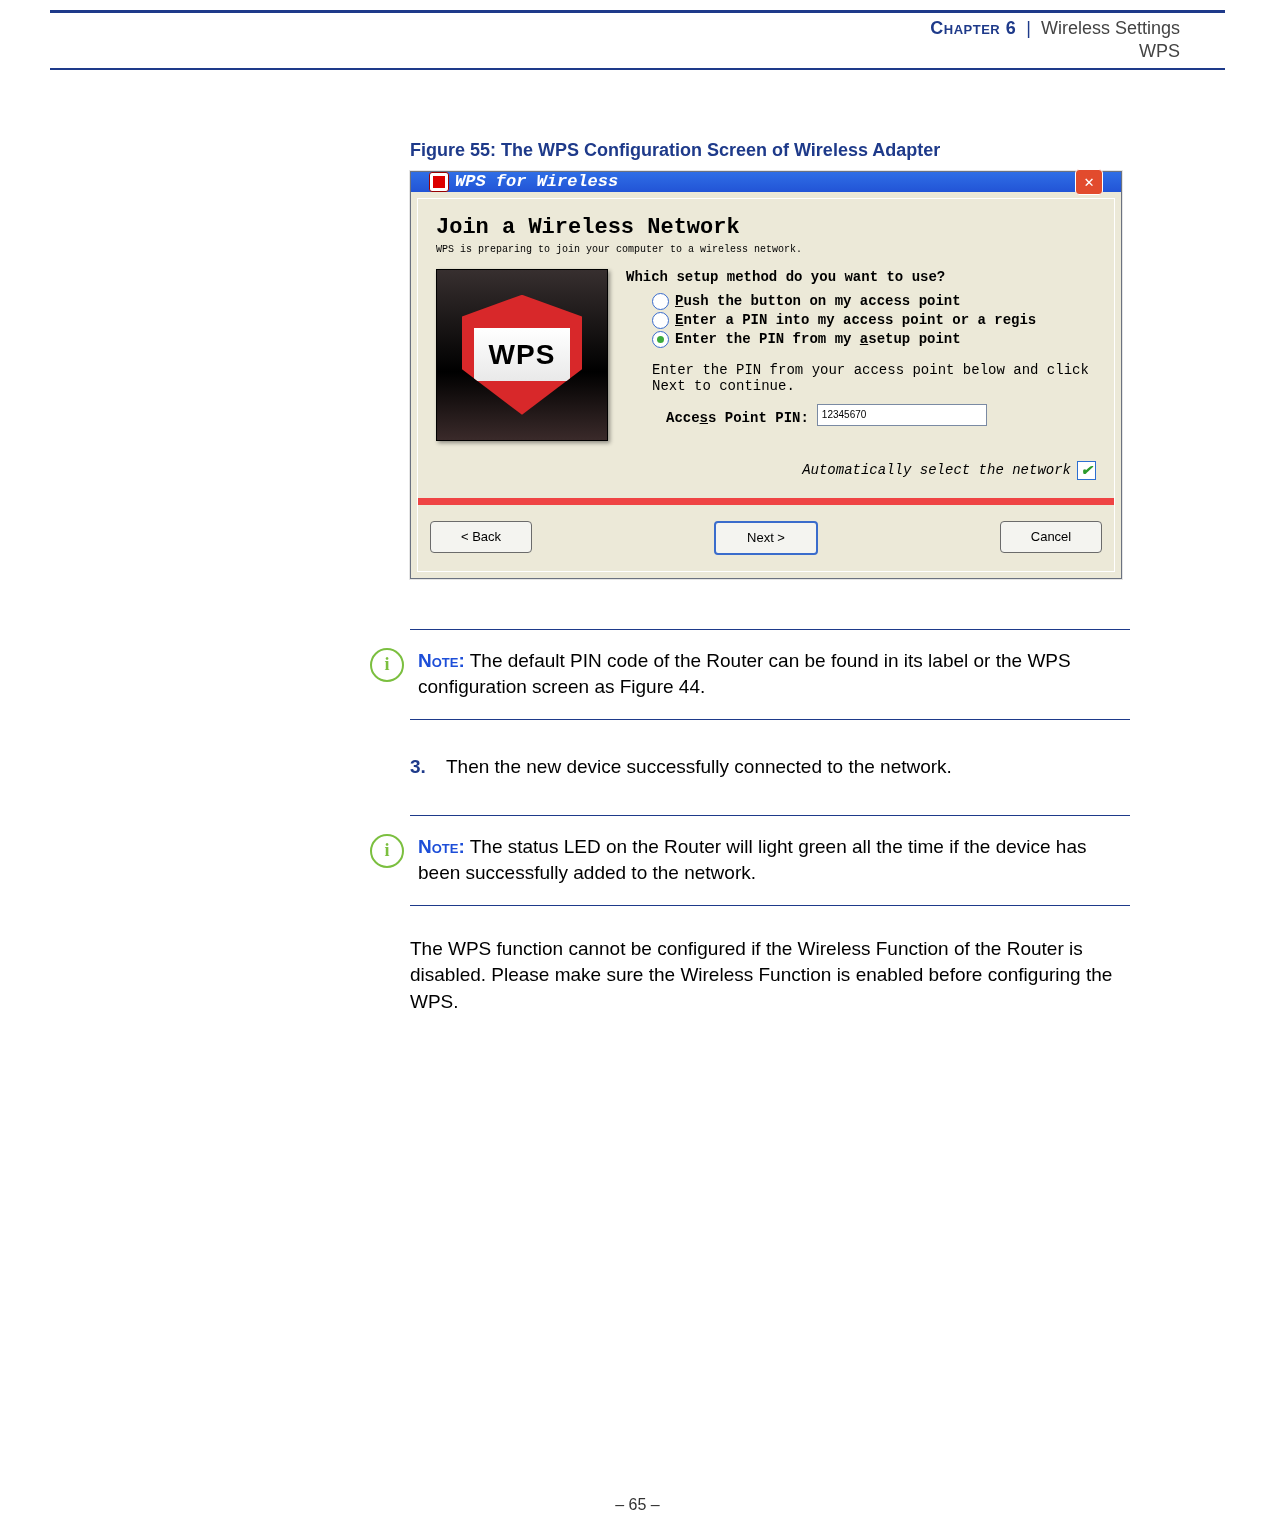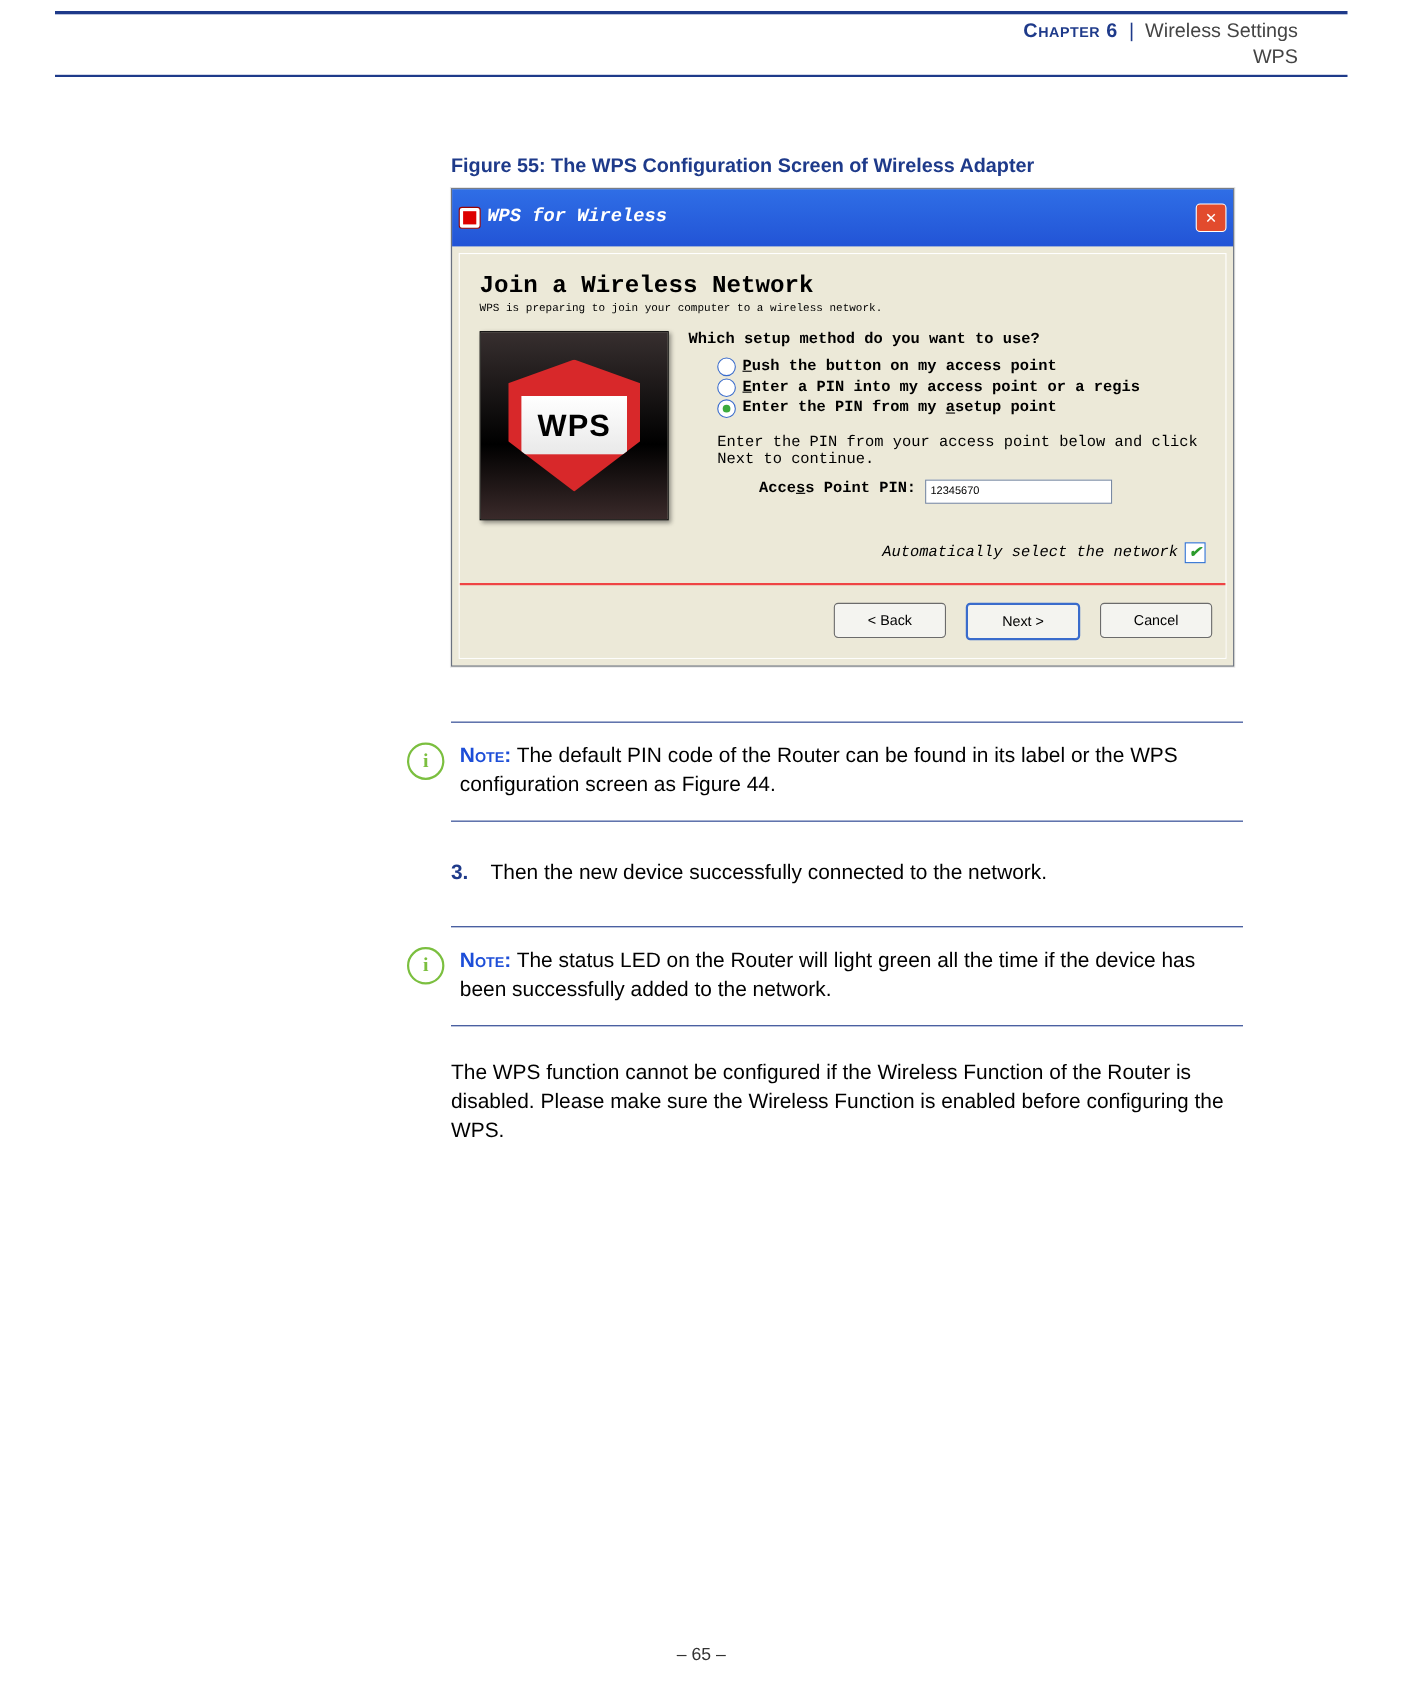--- a/index.html
+++ b/index.html
@@ -12,22 +12,22 @@
   .hdr-line1 .chap{font-variant:small-caps;font-weight:bold;color:#1e3a8a;letter-spacing:.5px;}
   .hdr-line1 .sep{color:#1e3a8a;}
   .hdr-line2{font-size:18px;color:#444;}
   .hdr-rule-bot{height:2px;background:#1e3a8a;margin-top:4px;}
   
   .col{width:720px;margin-left:360px;margin-top:70px;}
   .fig-caption{color:#1e3a8a;font-weight:bold;font-size:18px;margin-bottom:10px;}
   
   .scr{width:710px;border:1px solid #6b7280;background:#ece9d8;font-family:"Courier New",monospace;
        box-shadow:0 0 0 1px rgba(0,0,0,.1);}
-  .titlebar{background:linear-gradient(#2f6ee6,#2254d6);height:52px;display:flex;align-items:center;
-            justify-content:space-between;padding:0 6px;}
+  .titlebar{background:linear-gradient(#2f6ee6,#2254d6);height:20px;display:flex;align-items:center;
+            justify-content:space-between;padding:0 18px;}
   .tbl{display:flex;align-items:center;gap:6px;}
   .tb-icon{width:18px;height:18px;background:#fff;border:1px solid #900;border-radius:3px;position:relative;}
   .tb-icon::after{content:"";position:absolute;inset:3px;background:#d00;}
   .tb-title{font-family:"Courier New",monospace;color:#fff;font-weight:bold;font-style:italic;font-size:17px;}
   .tb-close{width:26px;height:24px;background:#e24b2d;border:1px solid #fff;border-radius:4px;
             display:flex;align-items:center;justify-content:center;color:#fff;font-weight:bold;font-size:16px;}
   .panel{background:#ece9d8;border:1px solid #fff;margin:6px;padding:10px 18px 0 18px;}
   .h-join{font-family:"Courier New",monospace;font-weight:bold;font-size:22px;margin:6px 0 4px 0;}
   .p-sub{font-family:"Courier New",monospace;font-size:10px;margin:0 0 14px 0;}
   .body-row{display:flex;gap:18px;}
@@ -44,31 +44,31 @@
                 color:#000;letter-spacing:1px;z-index:2;}
   
   .opts{flex:1;font-family:"Courier New",monospace;font-size:14px;}
   .opts .q{margin-bottom:8px;font-weight:bold;}
   .opt{display:flex;align-items:center;gap:6px;margin:2px 0 2px 26px;font-weight:bold;}
   .radio{width:15px;height:15px;border:1px solid #3a6ccc;border-radius:50%;background:#fff;display:flex;
          align-items:center;justify-content:center;flex:0 0 auto;}
   .radio.checked::after{content:"";width:7px;height:7px;border-radius:50%;background:#3cab3c;}
   .opt span.u{text-decoration:underline;}
   .hint{margin:14px 0 10px 26px;font-weight:normal;}
-  .pinrow{margin-left:64px;display:flex;align-items:flex-start;gap:8px;}
+  .pinrow{margin-left:40px;display:flex;align-items:flex-end;gap:8px;}
   .pinlabel{font-weight:bold;}
   .pinlabel .u{text-decoration:underline;}
   .pininput{width:170px;height:22px;border:1px solid #7a8aa3;background:#fff;font-family:Arial;font-size:10px;
             padding:1px 4px;box-sizing:border-box;}
   .auto-row{display:flex;justify-content:flex-end;align-items:center;gap:6px;margin:20px 0 0 0;
             font-family:"Courier New",monospace;font-style:italic;font-size:14px;}
   .chk{width:17px;height:17px;border:1px solid #2c6fd1;background:#fff;display:flex;align-items:center;
        justify-content:center;color:#2c9b2c;font-weight:bold;font-size:14px;}
-  .btnbar{background:#ece9d8;border-top:2px solid #ef4444;margin:18px -18px 0 -18px;padding:16px 12px;
-          display:flex;justify-content:flex-end;gap:18px;}
+  .btnbar{background:#ece9d8;border-top:7px solid #ef4444;margin:18px -18px 0 -18px;padding:16px 12px;
+          display:flex;justify-content:space-between;gap:8px;}
   .winbtn{min-width:100px;height:30px;border:1px solid #6b6b6b;border-radius:4px;background:#f4f4f0;
           font-family:Arial;font-size:13px;display:flex;align-items:center;justify-content:center;}
   .winbtn.focus{border:2px solid #3a6ccc;}
   
   .note{margin-top:50px;border-top:1.5px solid #1e3a8a;border-bottom:1.5px solid #1e3a8a;
         padding:18px 0;display:flex;gap:14px;align-items:flex-start;}
   .note-icon{width:30px;height:30px;border:2px solid #7bbf3f;border-radius:50%;display:flex;
              align-items:center;justify-content:center;color:#7bbf3f;font-weight:bold;font-size:18px;
              flex:0 0 auto;margin-left:-40px;font-family:Georgia,serif;}
   .note-body{font-size:19px;line-height:1.4;color:#000;font-family:Verdana,sans-serif;}

